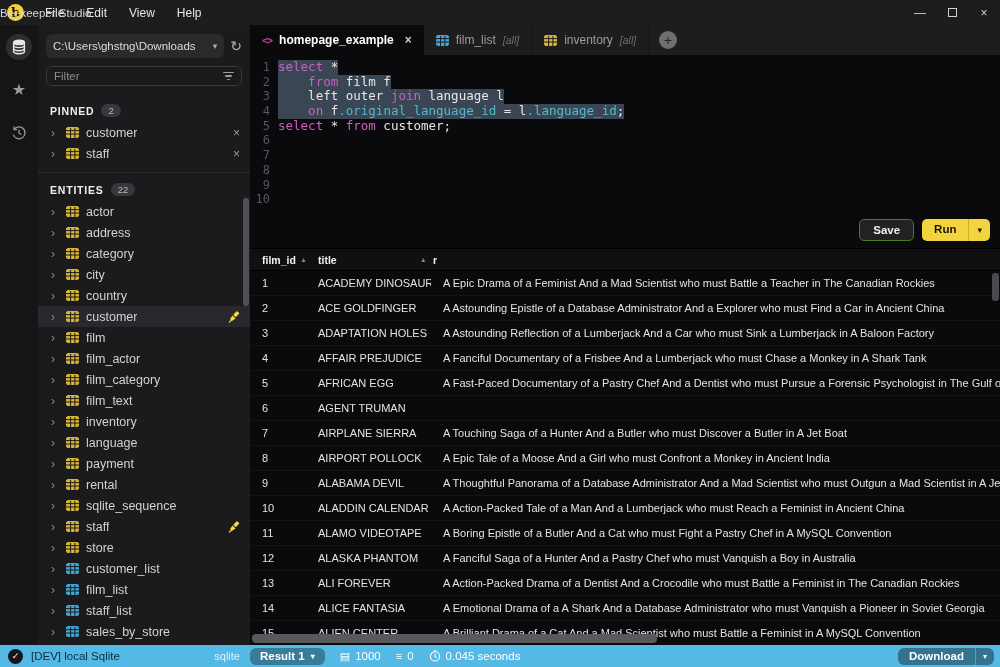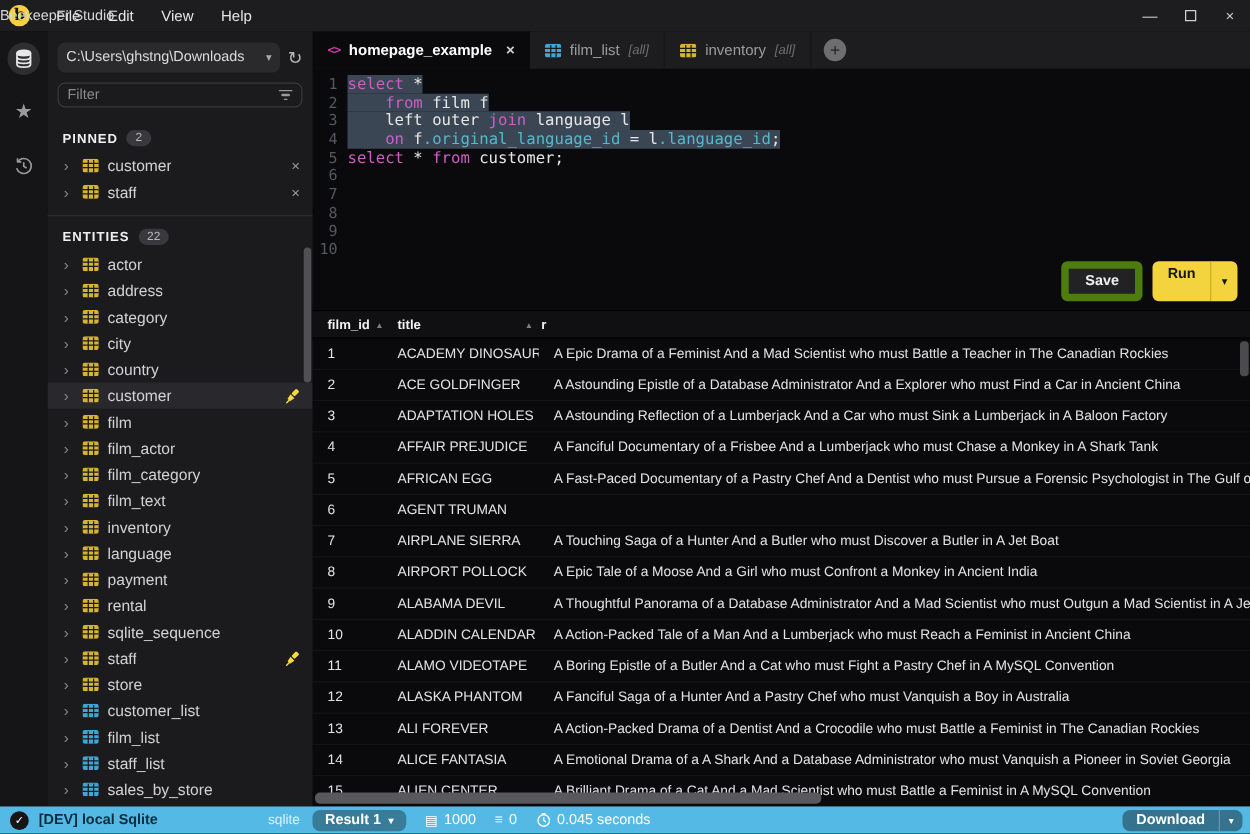--- a/index.html
+++ b/index.html
@@ -70,21 +70,21 @@
   .editor { height:193px; position:relative; font-family:"DejaVu Sans Mono", monospace; font-size:12.5px; padding-top:5px; }
   .code-line { display:flex; height:14.7px; line-height:14.7px; white-space:pre; }
   .ln { width:20px; text-align:right; color:#55585e; flex:none; margin-right:8px; font-size:12px; }
   .code-text { color:#e6e6e6; }
   .code-text.sel { background:#3a4654; }
   .cm-kw { color:#cd5fc4; }
   .cm-type { color:#56b8cc; }
   .cm-pl { color:#e6e6e6; }
   .editor-actions { position:absolute; right:10px; bottom:7px; display:flex; gap:8px; font-family:"Liberation Sans", sans-serif; }
   .btn-save { background:#222225; color:#f0f0f0; border-radius:5px; font-size:11.5px; font-weight:bold;
-    padding:4px 13px; border:6px solid #4d7c0f; }
+    padding:4px 13px; border:1px solid #4d7c0f; }
   .btn-run { display:flex; align-items:stretch; background:#f3d43e; border-radius:5px; overflow:hidden; color:#17150a; }
   .btn-run .run-main { padding:4px 12px; font-size:11.5px; font-weight:bold; }
   .btn-run .run-caret { border-left:1px solid #cbb02c; padding:4px 8px; font-size:9px; display:flex; align-items:center; }
 
   
   .results { flex:1; position:relative; border-top:1px solid #000; min-height:0; }
   .grid-head { display:grid; grid-template-columns:56px 125px 1fr 22px; height:22px; background:#101013;
     border-bottom:1px solid #000; font-size:10.5px; font-weight:bold; color:#f2f2f2; }
   .hcell { display:flex; align-items:center; padding-left:12px; gap:6px; overflow:hidden; white-space:nowrap; }
   .hcell .sort { margin-left:auto; margin-right:6px; color:#808084; font-size:7px; }
@@ -94,21 +94,21 @@
     border-bottom:1px solid rgba(255,255,255,.045); color:#e3e3e3; font-size:11px; }
   .cell { padding-left:12px; white-space:nowrap; overflow:hidden; }
   .v-scrollbar { position:absolute; top:24px; right:1px; width:7px; height:28px; background:#4b4b4f; border-radius:3px; }
   .h-scrollbar { position:absolute; left:2px; bottom:2px; width:405px; height:9px; background:#59595d; border-radius:4px; }
 
   
   .statusbar { height:22px; background:#54b9e5; display:flex; align-items:center; font-size:11.5px; color:#fff; }
   .sb-left { width:250px; display:flex; align-items:center; padding:0 10px 0 8px; gap:8px; }
   .check-circle { width:15px; height:15px; border-radius:50%; background:#161616; color:#fff; font-size:9px;
     display:flex; align-items:center; justify-content:center; flex:none; }
-  .conn-name { color:#0b2d3f; font-weight:bold; white-space:nowrap;text-align:center; }
+  .conn-name { color:#0b2d3f; font-weight:normal; white-space:nowrap;text-align:center; }
   .dialect { margin-left:auto; color:rgba(255,255,255,.8); font-size:11px; }
   .pill { background:rgba(0,0,0,.33); border-radius:6px; display:flex; align-items:center; gap:6px;
     padding:2.5px 10px; font-weight:bold; font-size:11.5px; }
   .pill .pc { font-size:8px; }
   .sb-item { display:flex; align-items:center; gap:5px; margin-left:15px; }
   .sb-ic { font-size:11px; }
   .sb-spacer { flex:1; }
   .download { margin-right:6px; background:rgba(0,0,0,.38); border-radius:6px; display:flex; align-items:stretch; overflow:hidden; }
   .download .dl-main { padding:2.5px 11px; font-weight:bold; }
   .download .dl-caret { border-left:1px solid rgba(255,255,255,.25); padding:0 7px; display:flex; align-items:center; font-size:8px; }

